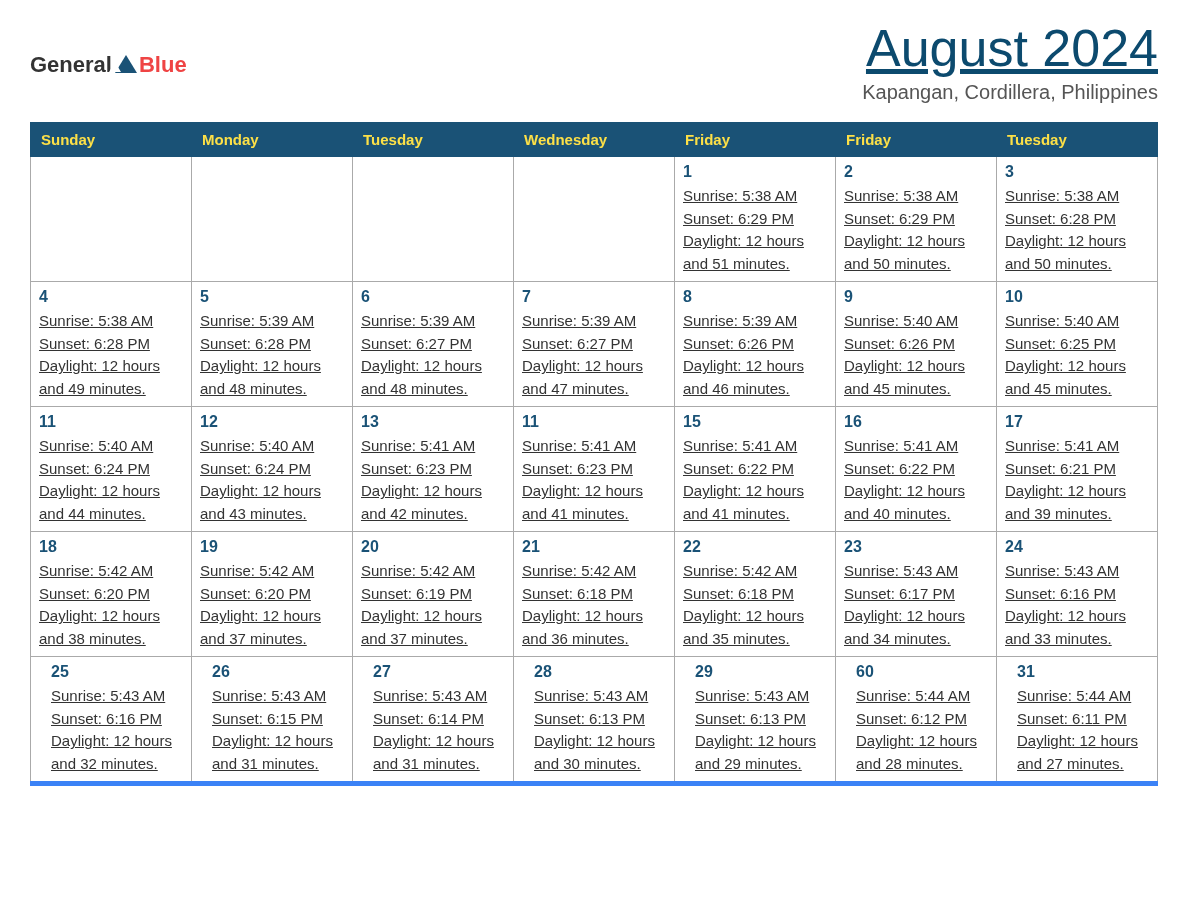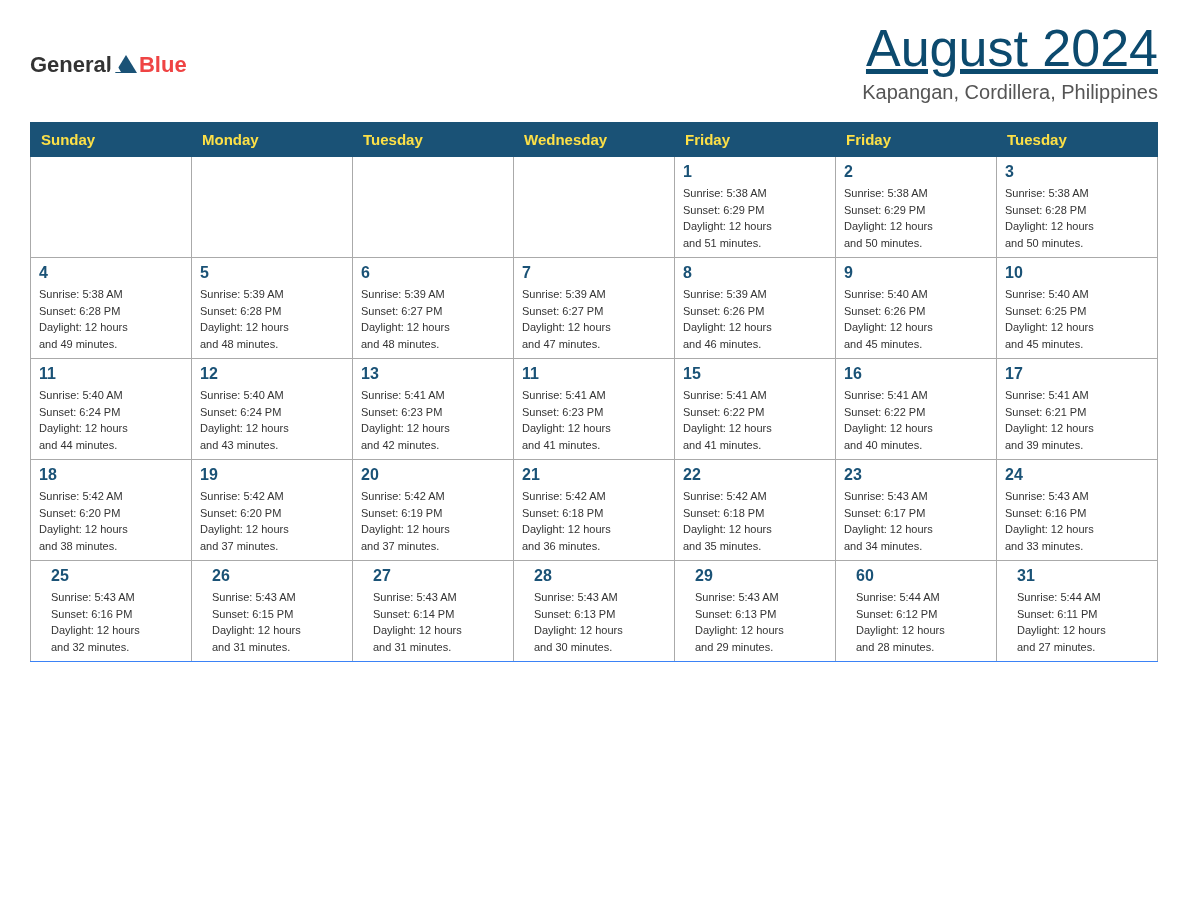--- a/index.html
+++ b/index.html
@@ -70,29 +70,30 @@
       color: #333;
     }
     .day-number {
       font-size: 16px;
       font-weight: bold;
       color: #1a5276;
       display: block;
       margin-bottom: 4px;
     }
     .day-info {
-      font-size: 11px;
+      font-size: 15px;
       color: #333;
       line-height: 1.5;
+      text-decoration: underline;
     }
     .empty-cell {
       background: #fff;
     }
     tr:last-child td {
-      border-bottom: 1px solid #3b82f6;
+      border-bottom: 5px solid #3b82f6;
       padding-left: 20px;
     }
   </style>
 </head>
 <body>
 
 <div class="header">
   <div class="logo">
     <div style="display:flex;align-items:flex-end;margin-top:32px;">
       <div style="display:flex;align-items:center;">

